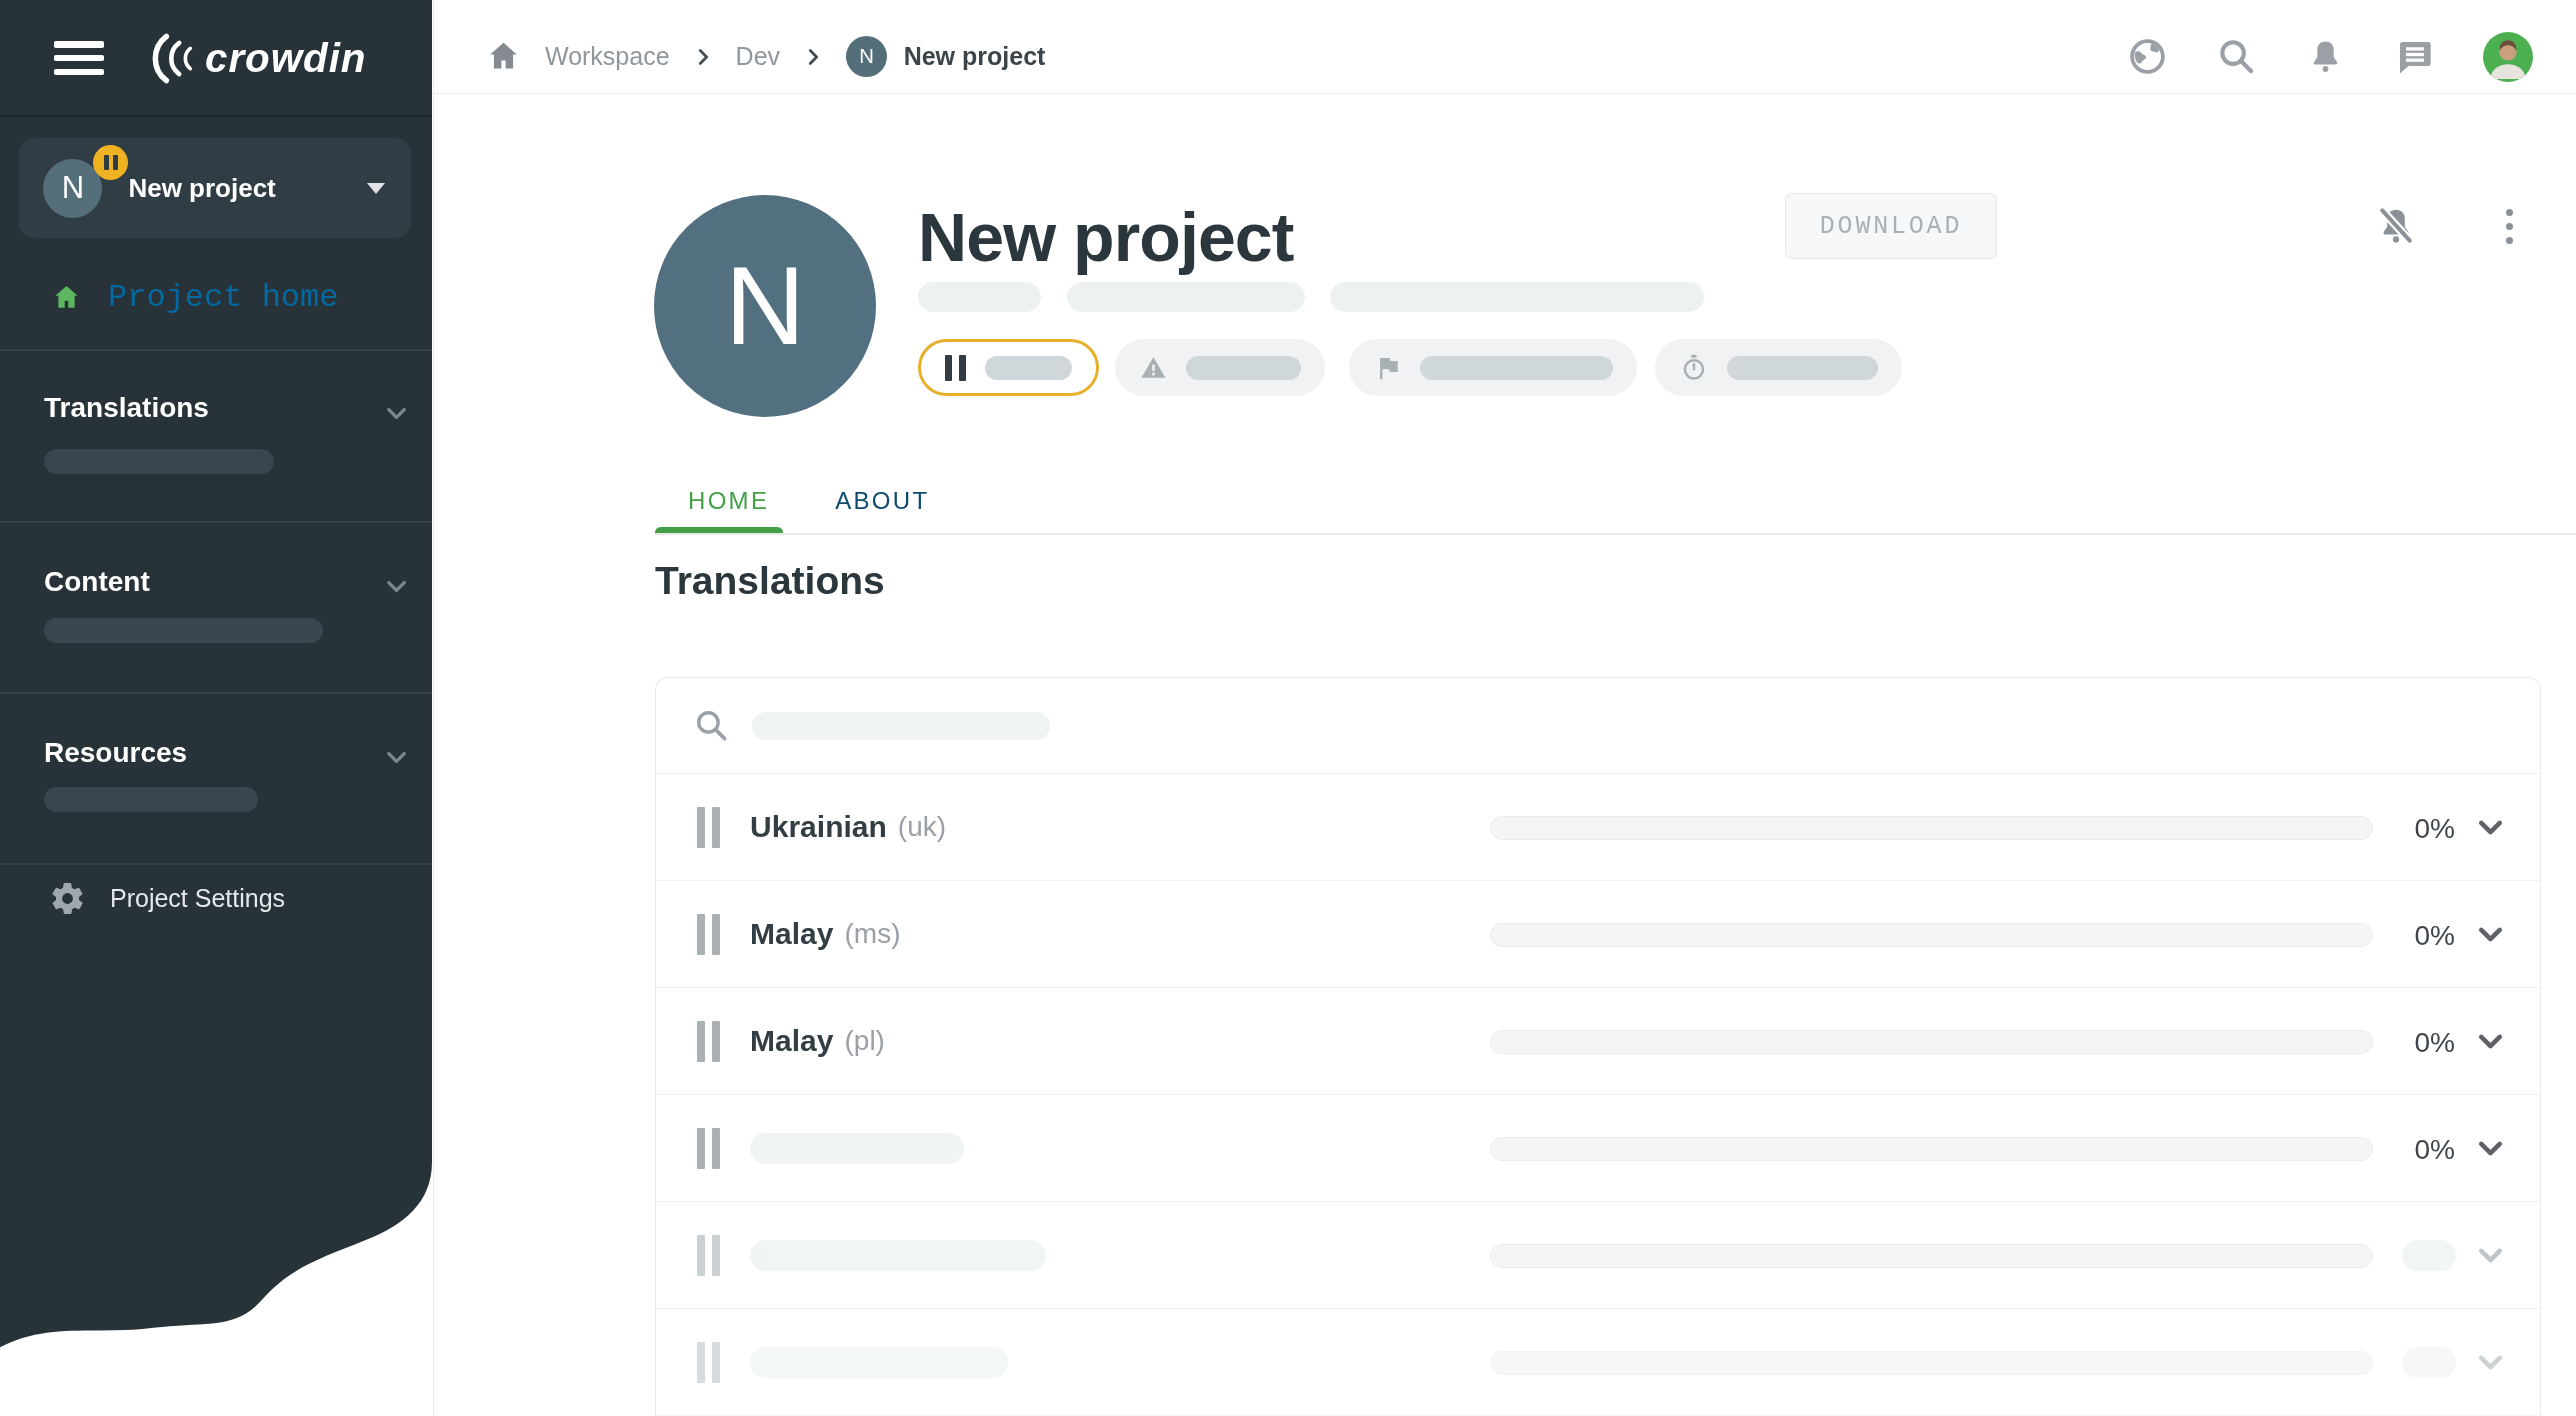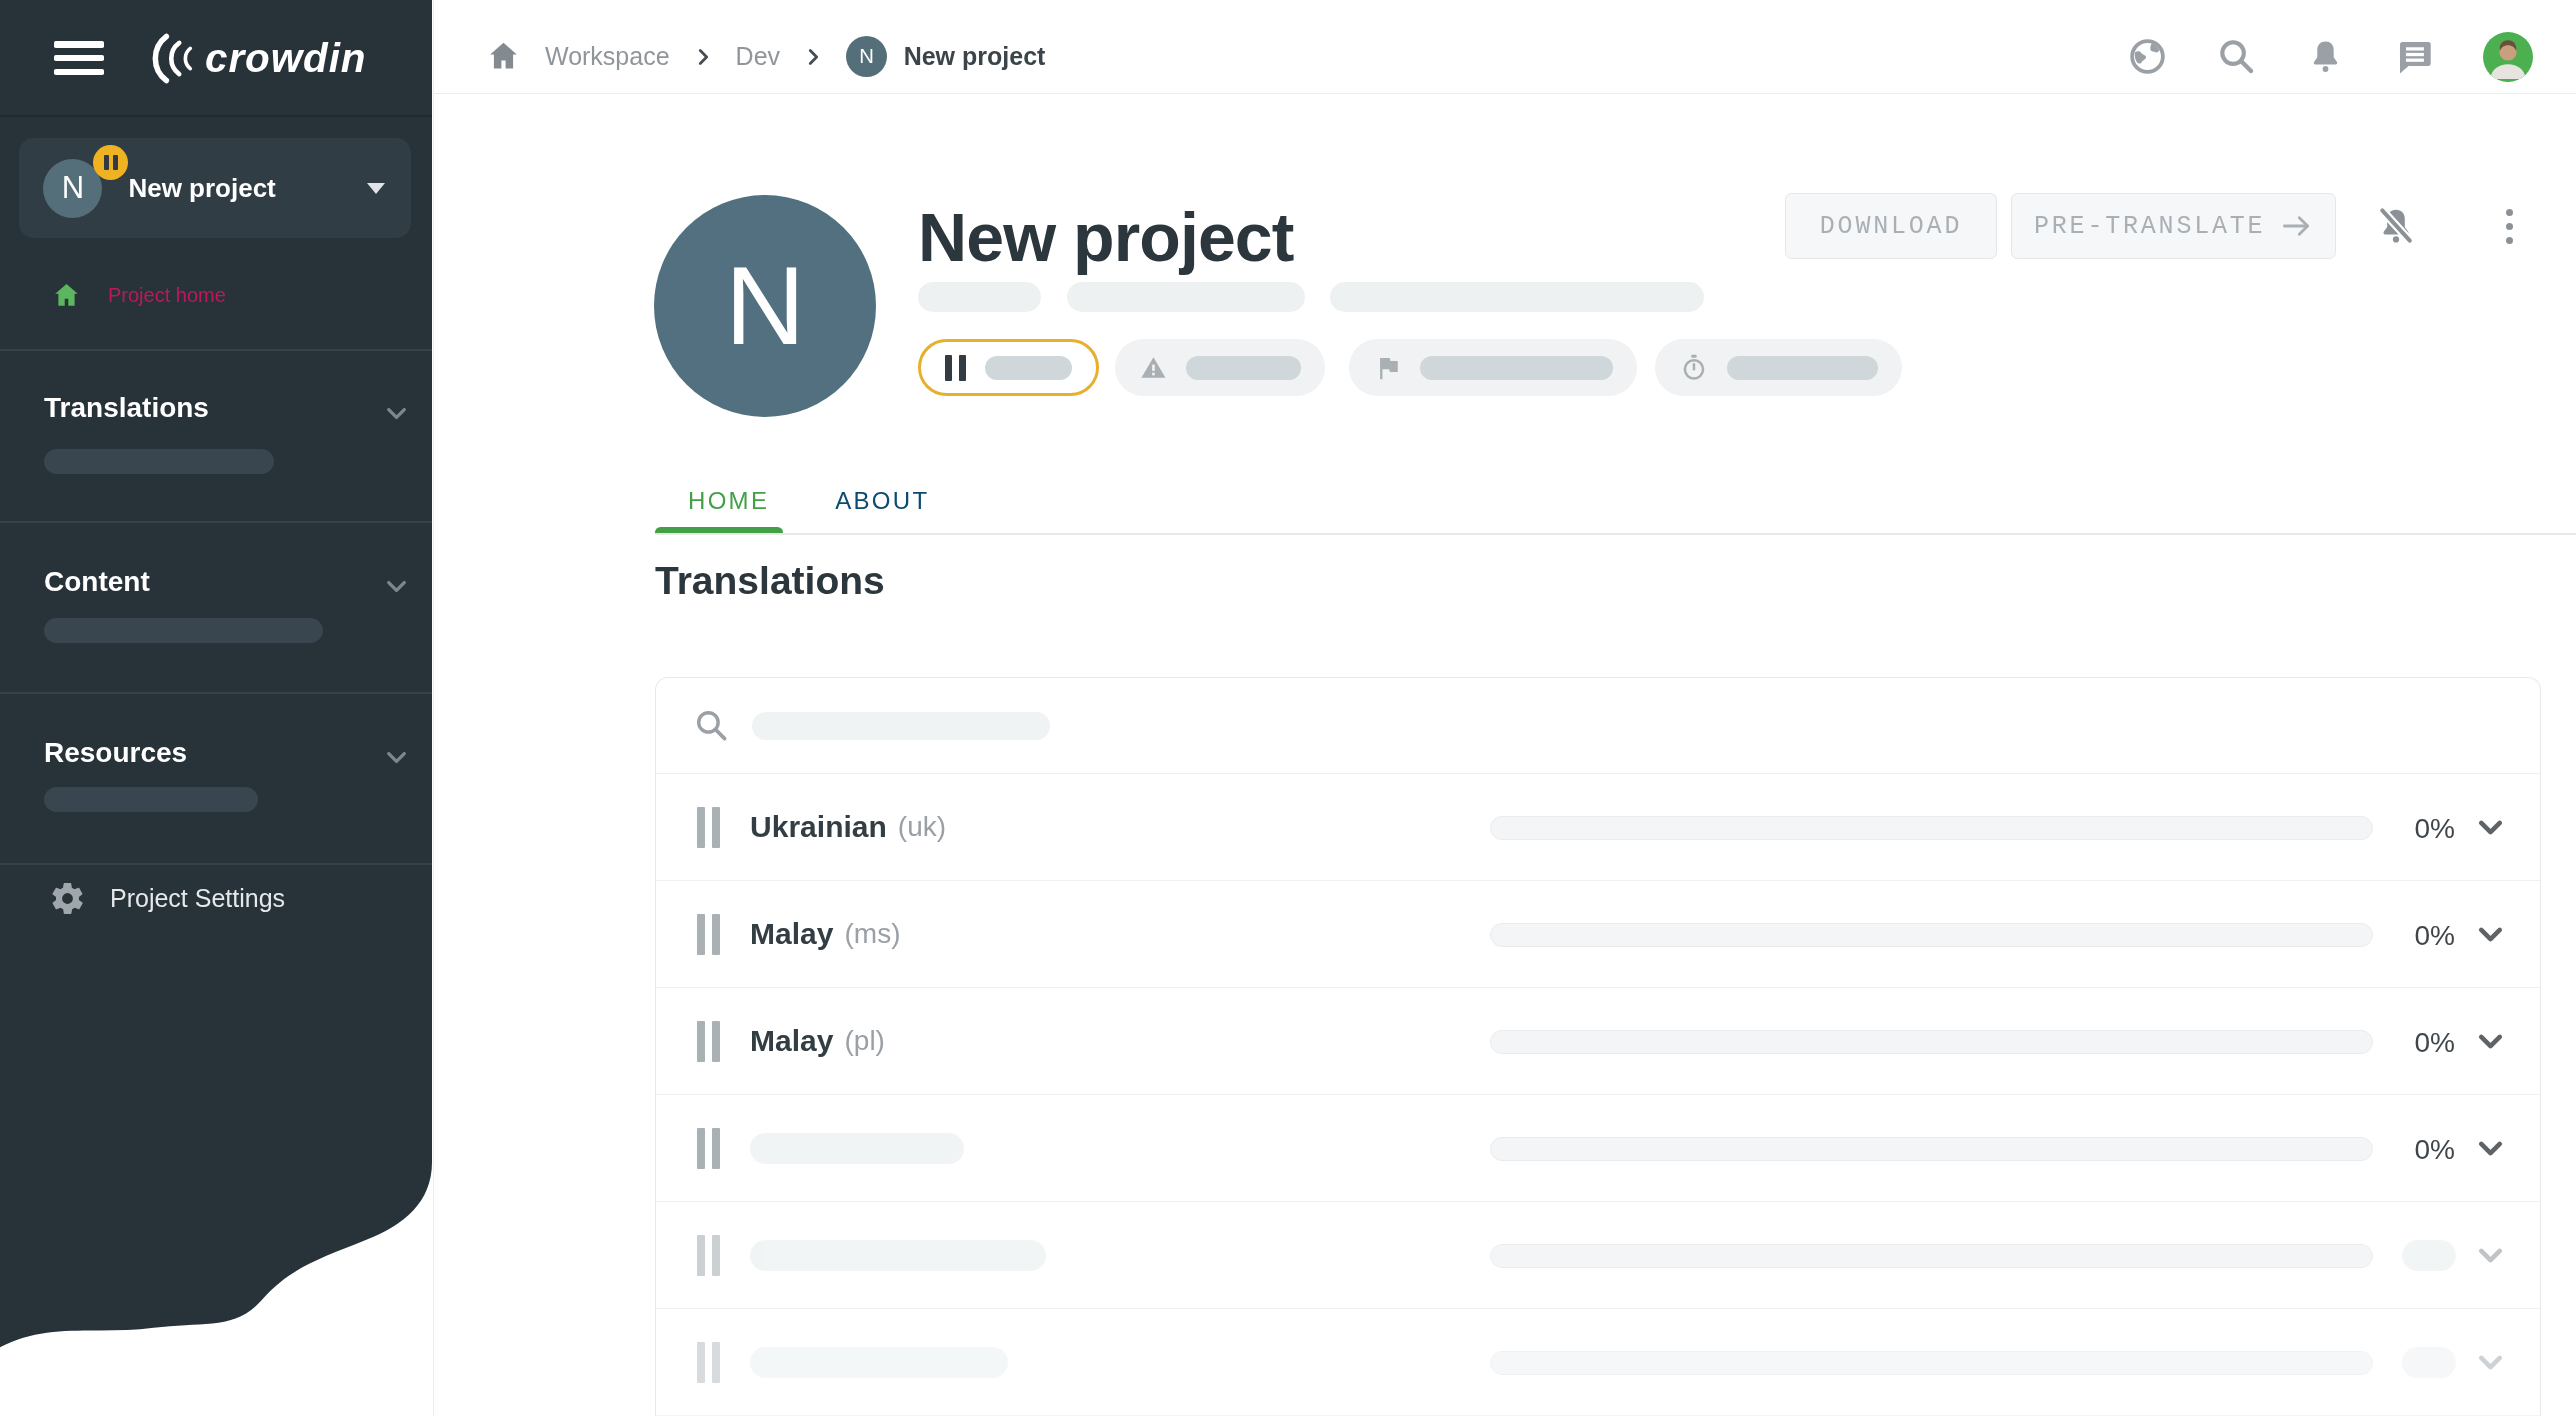--- a/index.html
+++ b/index.html
@@ -14,21 +14,21 @@
   .hamburger{position:absolute;left:54px;top:41px;width:50px;cursor:pointer;}
   .hamburger div{height:6.5px;background:#fff;border-radius:1.8px;margin-bottom:7.4px;}
   .logo{position:absolute;left:129px;top:30px;}
   .sb-pill{position:absolute;left:19.4px;top:138px;width:392px;height:100px;background:#313d45;border-radius:15px;display:flex;align-items:center;padding-left:24px;box-sizing:border-box;cursor:pointer;}
   .sb-avatar{position:relative;width:59px;height:59px;border-radius:50%;background:#546e7a;color:#fff;font-size:31px;display:flex;align-items:center;justify-content:center;flex:0 0 auto;}
   .sb-badge{position:absolute;left:74px;top:7.4px;width:35px;height:35px;border-radius:50%;background:#eeb222;display:flex;align-items:center;justify-content:center;gap:4.6px;}
   .sb-badge i{display:block;width:4.6px;height:15px;background:#2f3a42;border-radius:0.9px;}
   .sb-pill-label{margin-left:26px;font-size:26px;font-weight:bold;color:#fff;}
   .sb-caret{position:absolute;right:26px;top:50%;margin-top:-4.6px;width:0;height:0;border-left:9.2px solid transparent;border-right:9.2px solid transparent;border-top:11px solid #dfe3e6;}
   .sb-home{position:absolute;left:49px;top:279px;display:flex;align-items:center;gap:24px;cursor:pointer;}
-  .sb-home span{font-size:20px;color:#be185d;}
+  .sb-home span{font-size:32px;color:#0369a1;font-family:Liberation Mono, monospace;}
   .sb-div{position:absolute;left:0;width:432px;height:1.8px;background:rgba(255,255,255,.08);}
   .sb-sec-label{position:absolute;left:44px;font-size:28px;font-weight:bold;color:#fff;cursor:pointer;}
   .sb-sec-chev{position:absolute;left:381px;width:31px;height:31px;color:#7c868e;cursor:pointer;}
   .sb-skel{position:absolute;left:44px;height:25px;border-radius:13px;background:#3a464f;}
   .sb-settings{position:absolute;left:49px;top:880px;display:flex;align-items:center;gap:24px;cursor:pointer;}
   .sb-settings span{font-size:25px;color:#e6e9eb;}
 
   
   .topbar{position:absolute;left:434px;top:0;right:0;height:94px;background:#fff;border-bottom:1.8px solid #ececec;box-sizing:border-box;}
   .crumbs{position:absolute;left:50px;top:0;height:113px;display:flex;align-items:center;}
@@ -247,27 +247,20 @@
         <circle cx="12" cy="13.5" r="7.3" fill="none" stroke="#a9b0b4" stroke-width="2"></circle>
         <line x1="12" y1="13.5" x2="12" y2="9.3" stroke="#a9b0b4" stroke-width="2" stroke-linecap="round"></line>
         <rect x="9.8" y="1.8" width="4.4" height="2.4" rx="1" fill="#a9b0b4"></rect>
       </svg>
       <span class="cskel" style="width:156px"></span>
     </div>
 
     <button class="btn" style="left:1351px;width:212px">
         <span>DOWNLOAD</span>
       </button>
-    <button class="btn" style="left:1577px;width:325px">
-      <span>PRE-TRANSLATE</span>
-      <svg width="31" height="24" viewBox="0 0 26 20">
-        <line x1="2" y1="10" x2="21" y2="10" stroke="currentColor" stroke-width="2.4" stroke-linecap="round"></line>
-        <polyline points="14.5 3 21.5 10 14.5 17" fill="none" stroke="currentColor" stroke-width="2.4" stroke-linecap="round" stroke-linejoin="round"></polyline>
-      </svg>
-    </button>
 
     <svg class="icon-btn" style="left:1940px;top:87px" viewBox="0 0 24 24">
       <path fill="currentColor" d="M12 3.2c-2.9 0-4.8 2-4.8 4.9v4.4l-1.9 2.7c-.4.6 0 1.5.8 1.5h11.8c.8 0 1.2-.9.8-1.5l-1.9-2.7V8.1c0-2.9-1.9-4.9-4.8-4.9z"></path>
       <circle cx="12" cy="19.3" r="1.7" fill="currentColor"></circle>
       <line x1="4.5" y1="3.5" x2="19.5" y2="20" stroke="#fff" stroke-width="4.6"></line>
       <line x1="4.5" y1="3.5" x2="19.5" y2="20" stroke="currentColor" stroke-width="2.2" stroke-linecap="round"></line>
     </svg>
     <div class="kebab">
         <i></i>
         <i></i>

